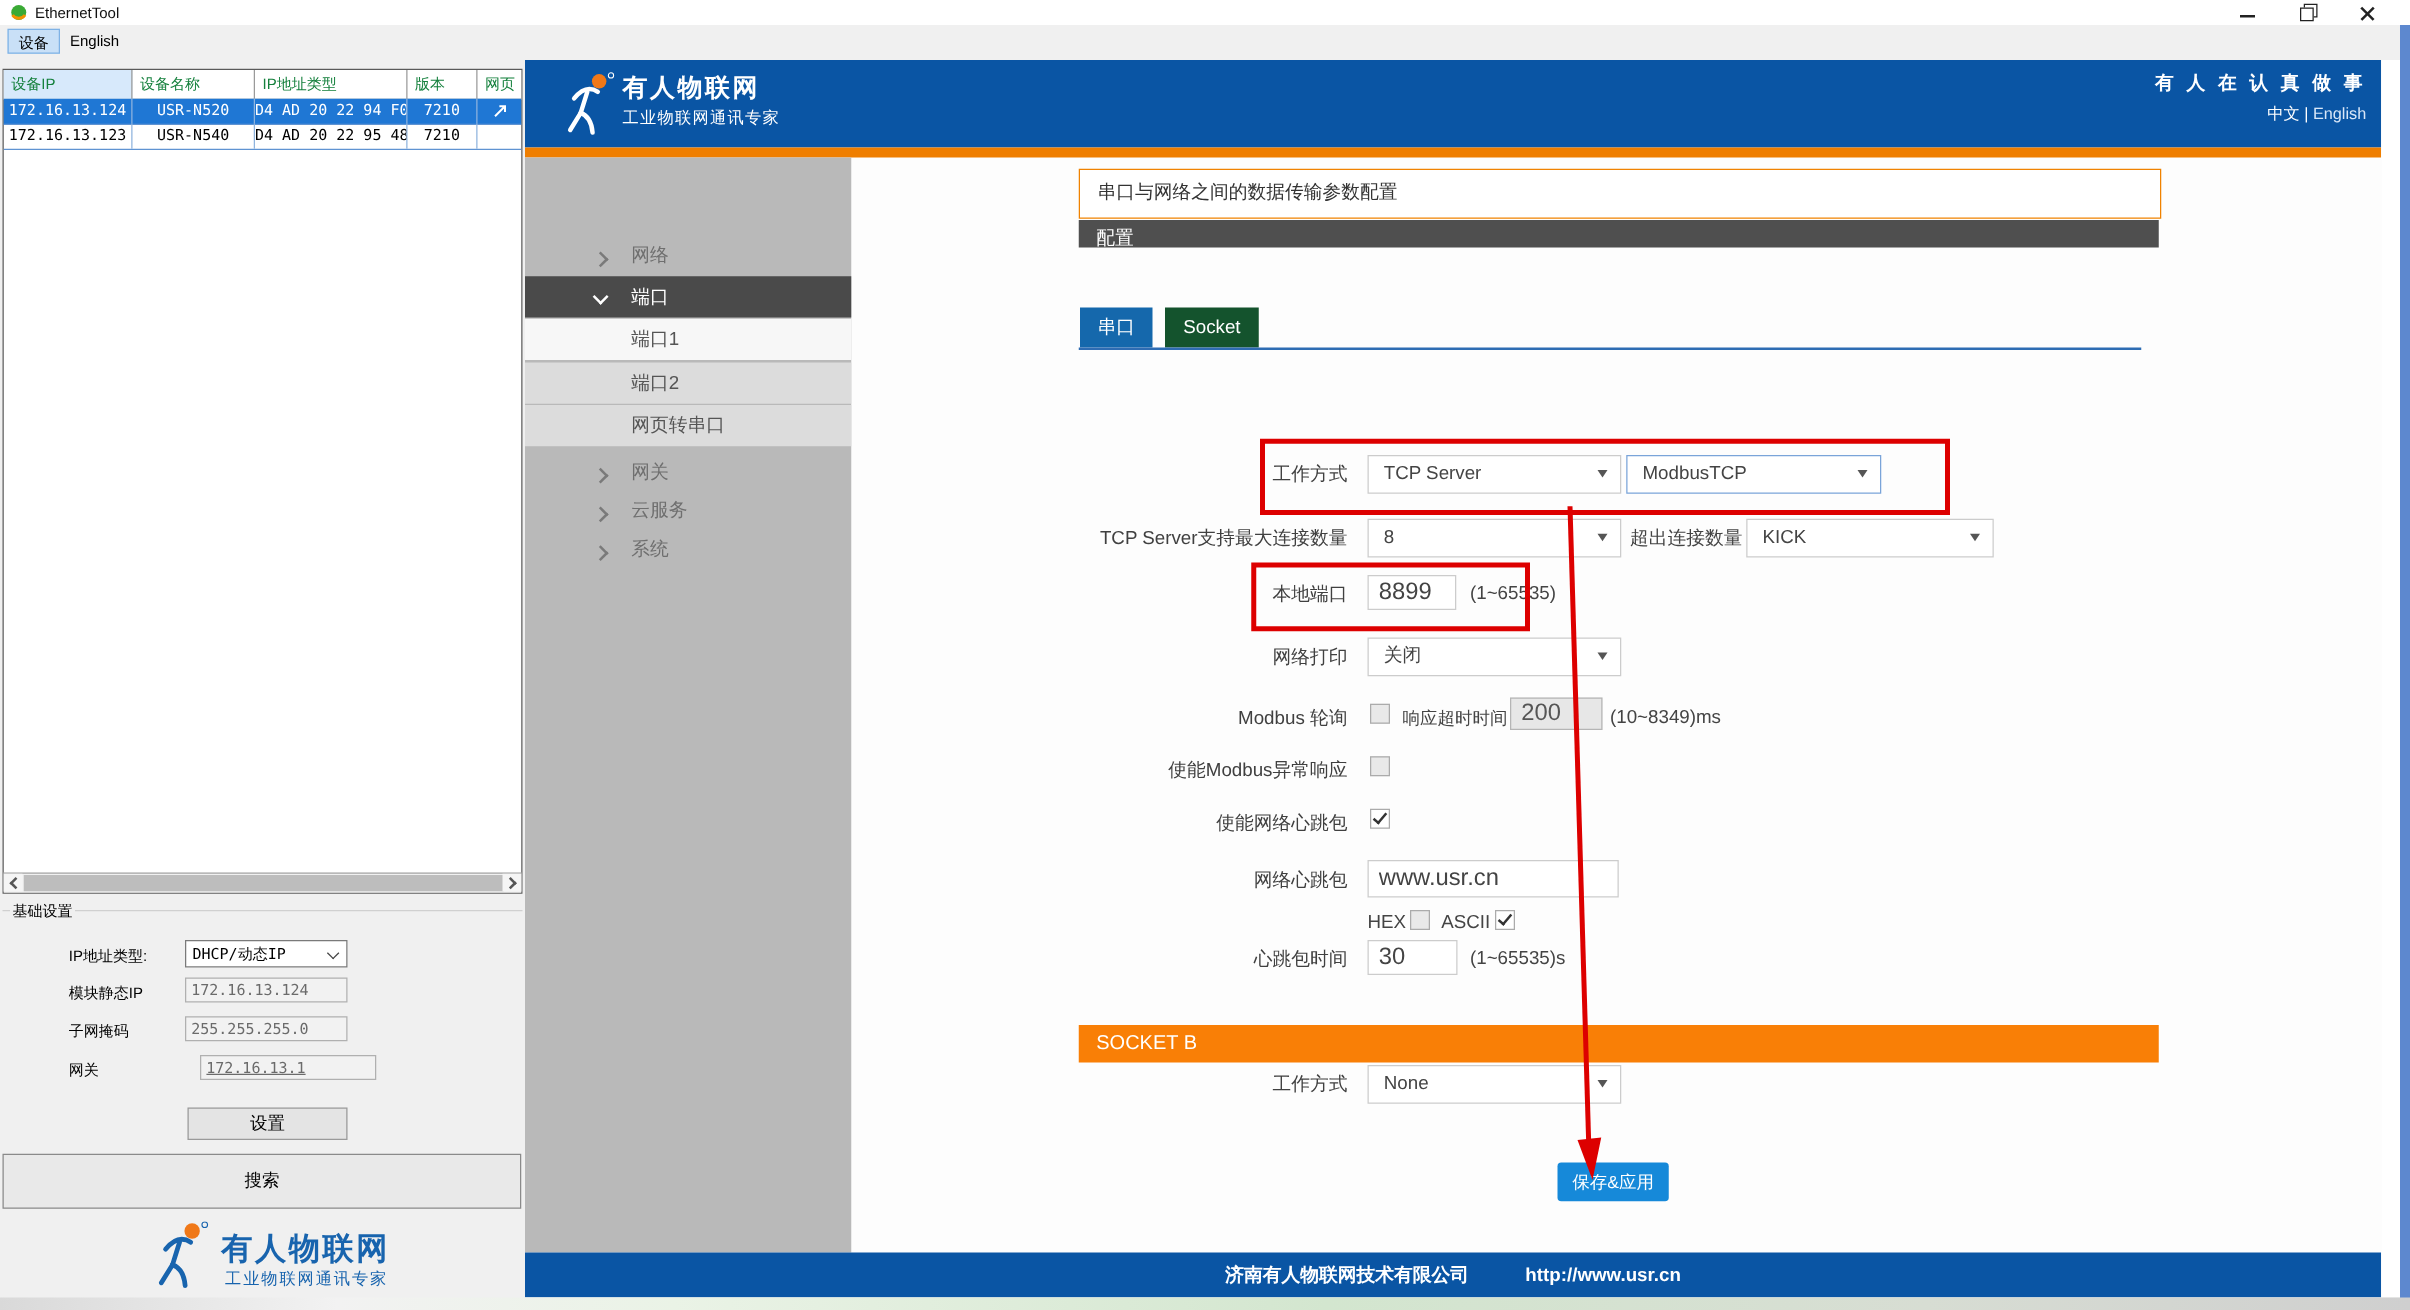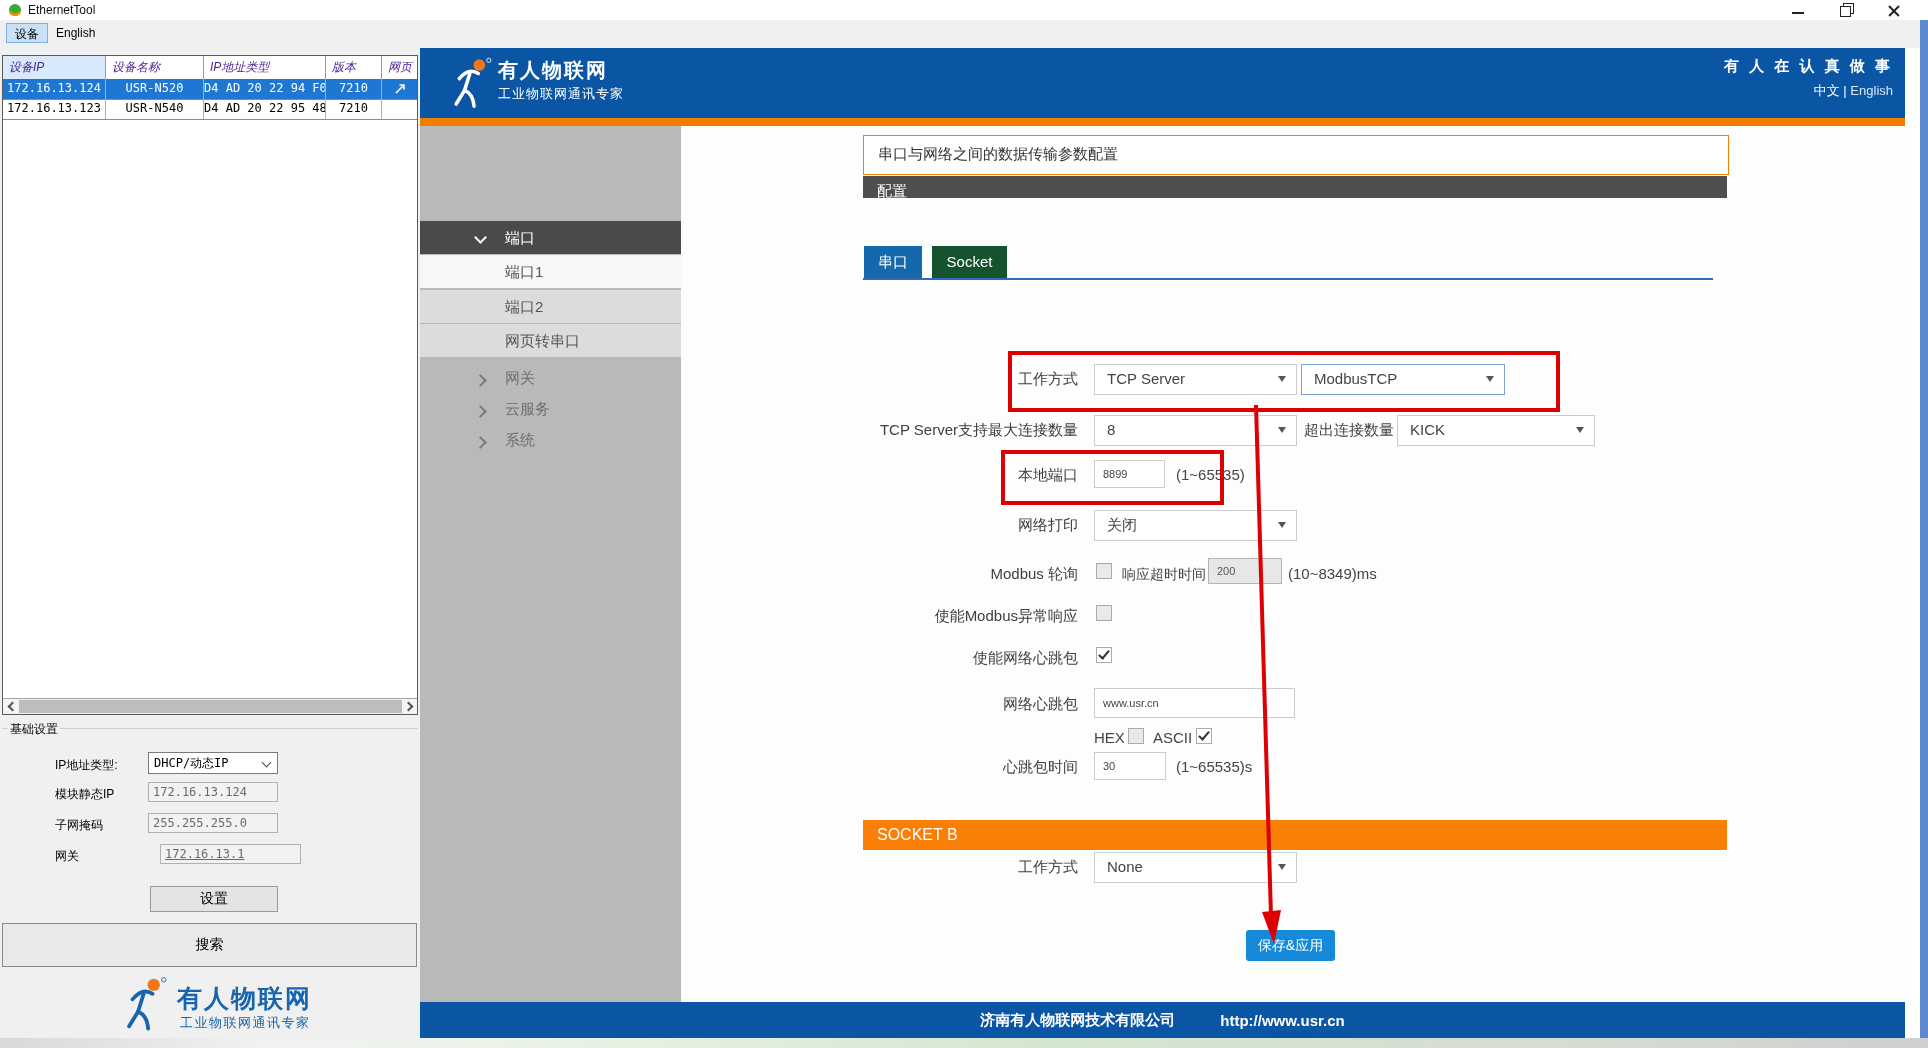--- a/index.html
+++ b/index.html
@@ -15,21 +15,21 @@
   .glyph-rest2{position:absolute;left:13px;top:2px;width:9px;height:9px;border:1.5px solid #222;}
   .glyph-x1,.glyph-x2{position:absolute;left:9px;top:9px;width:14px;height:1.8px;background:#222;}
   .glyph-x1{transform:rotate(45deg);} .glyph-x2{transform:rotate(-45deg);}
   .menubar{left:0;top:20px;width:1928px;height:27px;background:#f0f0f0;}
   .menu-item{top:3px;height:20px;line-height:20px;font-size:12px;padding:0 8px;}
   .menu-item.hl{background:#c9e0f7;border:1px solid #7fb2e5;}
   
   .dtable{left:2px;top:55px;width:416px;height:660px;background:#fff;border:1px solid #5a5a5a;}
   .th,.td{position:absolute;height:100%;box-sizing:border-box;font-size:12px;overflow:hidden;white-space:nowrap;}
   .hrow{position:absolute;left:0;top:0;width:100%;height:23px;border-bottom:1px solid #8a8a8a;background:#fff;}
-  .th{border-right:1px solid #9a9a9a;line-height:22px;padding-left:6px;color:#4c1d95;font-style:italic;}
+  .th{border-right:1px solid #9a9a9a;line-height:22px;padding-left:6px;color:#15803d;}
   .drow{position:absolute;left:0;width:100%;height:20px;border-bottom:1px solid #5f93d2;}
   .td{border-right:1px solid #8fb4de;line-height:19px;text-align:center;font-family:"DejaVu Sans Mono","Liberation Mono",monospace;}
   .row-sel{background:#1f77d4;color:#fff;}
   .hscroll{position:absolute;left:0;bottom:0;width:100%;height:15px;background:#f0f0f0;border-top:1px solid #a5a5a5;}
   .sb-arrow{position:absolute;top:0;width:15px;height:14px;background:#f5f5f5;cursor:pointer;}
   .sb-chev{position:absolute;top:4px;width:5px;height:5px;border-right:2px solid #555;border-bottom:2px solid #555;}
   .sb-thumb{position:absolute;left:16px;top:1px;width:384px;height:13px;background:#bdbdbd;cursor:grab;}
   
   .grp-label{font-size:12px;color:#000;background:#f0f0f0;padding:0 2px;}
   .grp-line{height:1px;background:#d0d0d0;}
@@ -67,21 +67,21 @@
   .cfgbar{position:absolute;left:443px;top:128px;width:850px;height:22px;background:#4f4f4f;color:#fff;font-size:15px;line-height:30px;padding-left:14px;}
   .tab{position:absolute;top:198px;height:32px;line-height:32px;text-align:center;color:#fff;font-size:15px;cursor:pointer;}
   .tab-underline{position:absolute;left:443px;top:230px;width:850px;height:2px;background:#2e6cb3;}
   .secbar{position:absolute;left:443px;width:850px;height:30px;background:#f97f06;color:#fff;font-size:16px;line-height:30px;padding-left:14px;}
   .flabel{position:absolute;left:378px;width:280px;text-align:right;font-size:15px;color:#404040;white-space:nowrap;}
   .ftext{position:absolute;font-size:15px;color:#444;white-space:nowrap;}
   .wsel{position:absolute;height:29px;background:#fff;border:1px solid #ccc;cursor:pointer;}
   .wsel .val{position:absolute;left:12px;top:0;line-height:27px;font-size:15px;color:#444;white-space:nowrap;}
   .wsel .arr{position:absolute;right:10px;top:11px;width:0;height:0;border-left:4.5px solid transparent;border-right:4.5px solid transparent;border-top:6px solid #555;}
   .wsel.focused{border:1px solid #7aa4d9;}
-  .winp{position:absolute;height:28px;background:#fff;border:1px solid #ccc;font-size:11px;color:#444;padding:0 8px;box-sizing:border-box;font-family:"Liberation Sans",sans-serif;}
+  .winp{position:absolute;height:28px;background:#fff;border:1px solid #ccc;font-size:19px;color:#444;padding:0 8px;box-sizing:border-box;font-family:"Liberation Sans",sans-serif;}
   .winp.dis{background:#e7e7e7;border-color:#b5b5b5;color:#555;}
   .cbx{position:absolute;width:14px;height:14px;background:#e9e9e9;border:1px solid #ababab;cursor:pointer;}
   .cbx.checked{background:#fff;}
   .cbx.checked::after{content:"";position:absolute;left:4px;top:0px;width:4px;height:9px;border:solid #333;border-width:0 2px 2px 0;transform:rotate(40deg);}
   .savebtn{position:absolute;left:826px;top:882px;width:89px;height:31px;background:#1689d9;border:none;border-radius:3px;color:#fff;font-size:14px;cursor:pointer;font-family:"Liberation Sans",sans-serif;}
   
   .ann-rect{position:absolute;border:4px solid #dd0000;pointer-events:none;}
   .arrow-svg{position:absolute;left:0;top:0;pointer-events:none;}
   
   .taskbar{left:0;top:1038px;width:1928px;height:10px;
@@ -203,20 +203,24 @@
       <div class="brand">有人物联网</div>
       <div class="brand-sub">工业物联网通讯专家</div>
       <div class="motto">有 人 在 认 真 做 事</div>
       <div class="langbar">
         <span>中文</span><span> | </span><span style="color:#d9e7f8">English</span>
       </div>
     </div>
     <div class="orange-strip"></div>
 
     <div class="sidebar">
+      <div class="si" style="top:63px">
+          <span class="chev"></span>
+          <span class="lbl">网络</span>
+        </div>
       <div class="si si-dark" style="top:95px">
           <span class="chev down"></span>
           <span class="lbl">端口</span>
         </div>
       <div class="si si-sub si-sub-active" style="top:129px">
           <span class="lbl">端口1</span>
         </div>
       <div class="si si-sub" style="top:164px">
           <span class="lbl">端口2</span>
         </div>

